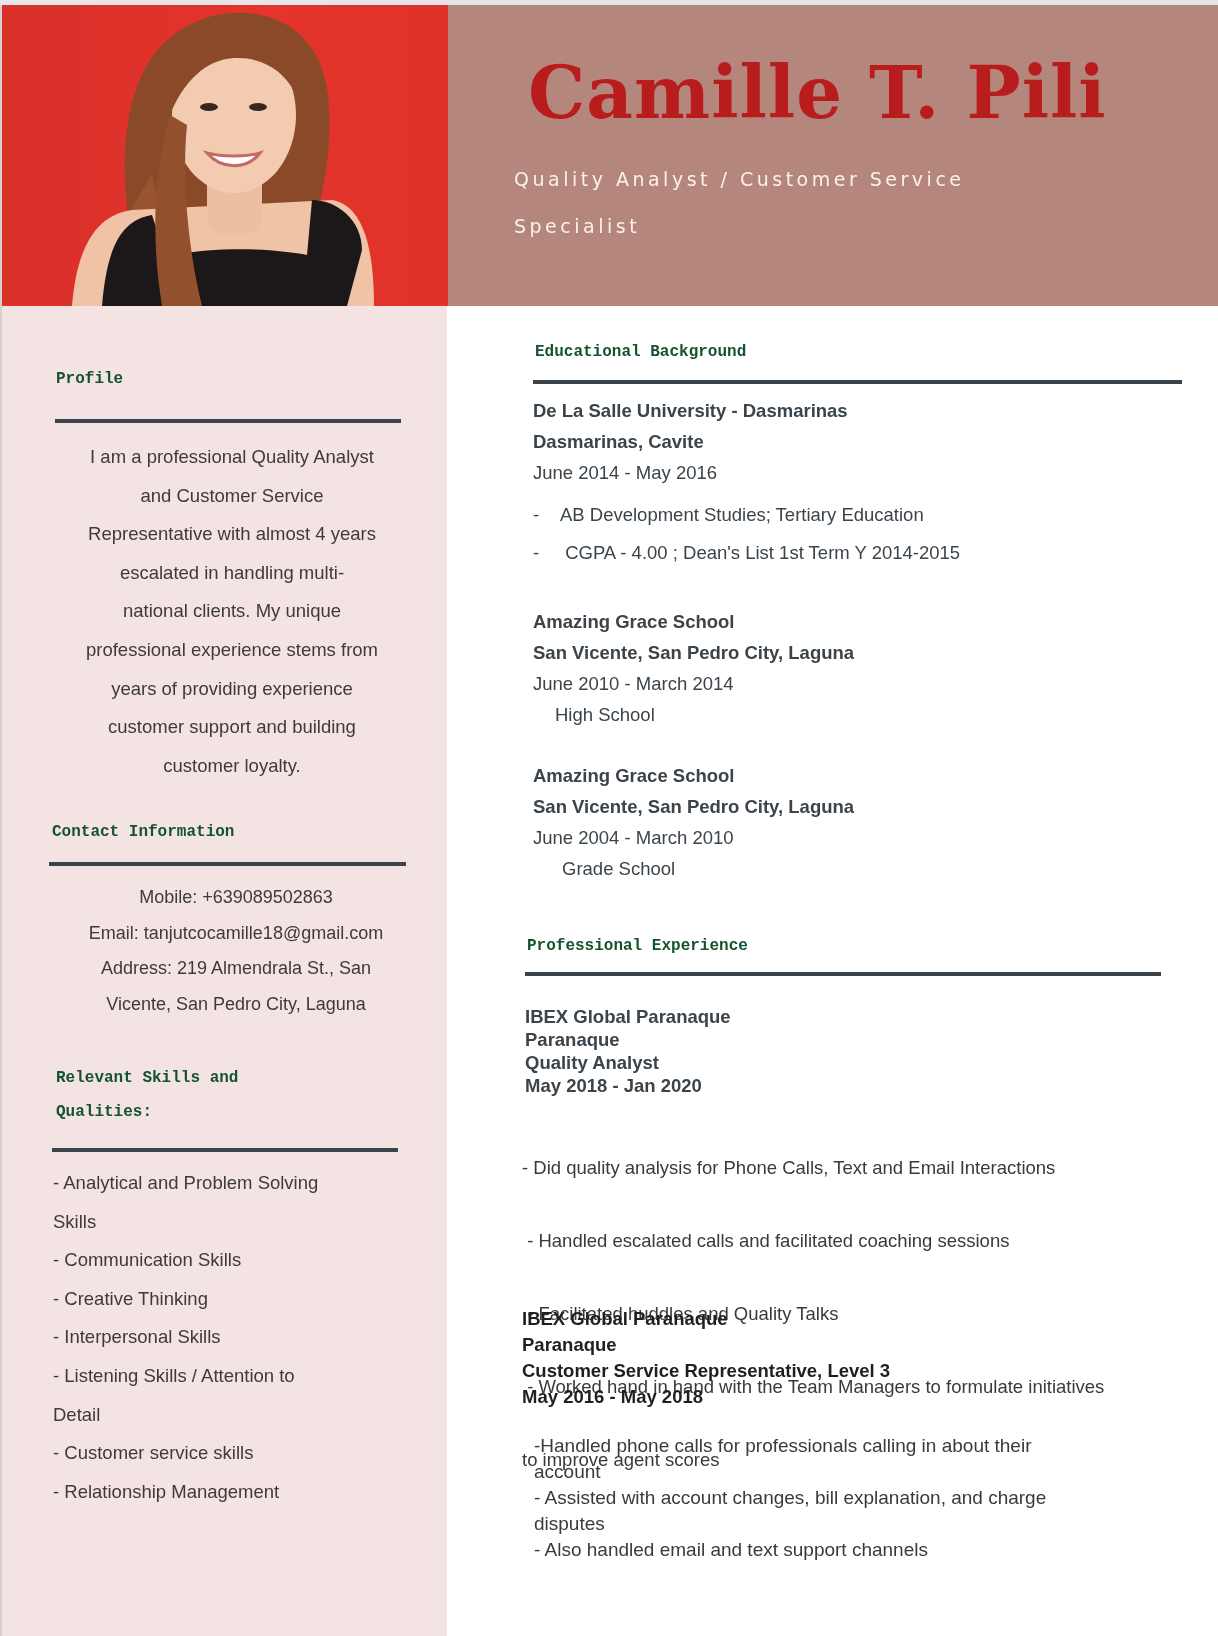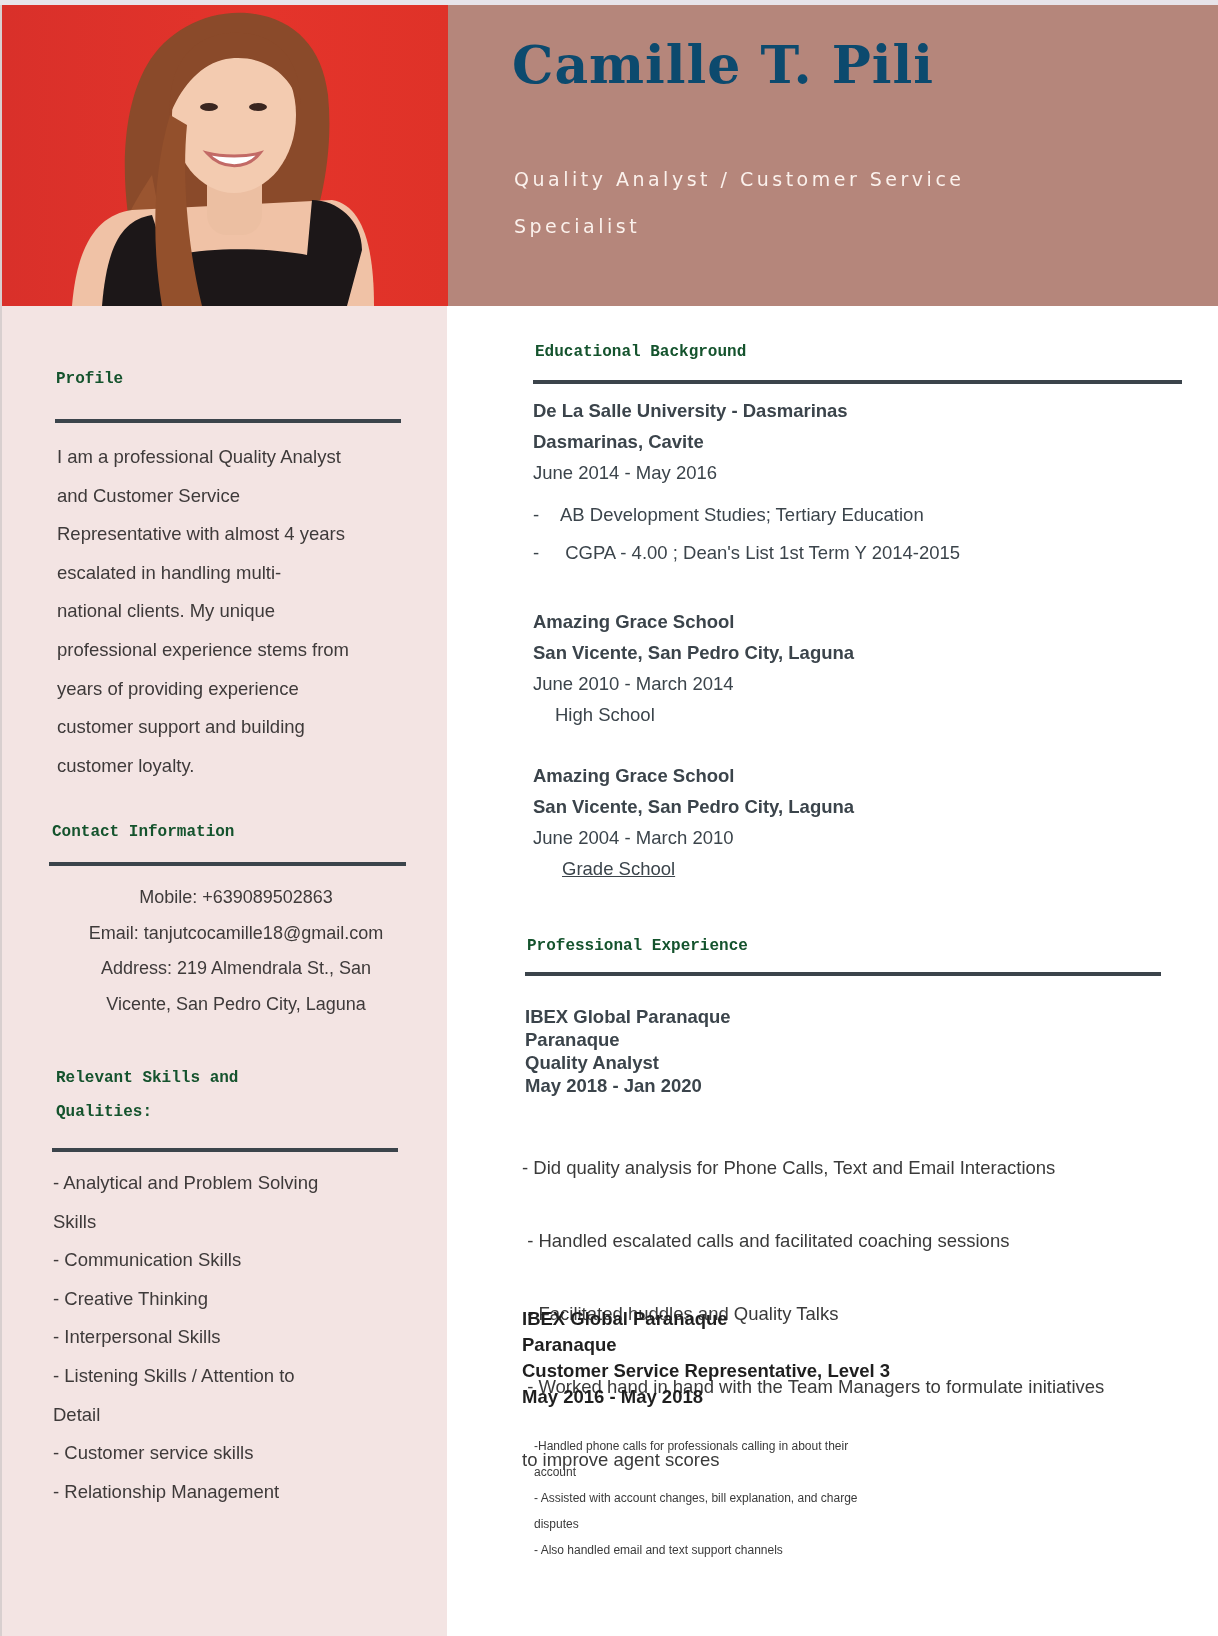--- a/index.html
+++ b/index.html
@@ -9,50 +9,50 @@
     }
     .topstrip { position: absolute; left: 0; top: 0; width: 1218px; height: 5px; background: #e7e4ea; }
     .sidebar-bg { position: absolute; left: 0; top: 306px; width: 447px; height: 1330px; background: #f3e4e3; }
     .left-edge { position: absolute; left: 0; top: 5px; width: 2px; height: 1631px; background: #d8cfcf; }
     .photo {
       position: absolute; left: 2px; top: 5px; width: 446px; height: 301px; overflow: hidden;
       background: linear-gradient(90deg, #d9302a 0%, #e4342b 60%, #df3228 100%);
     }
     .header-band { position: absolute; left: 448px; top: 5px; width: 770px; height: 301px; background: #b5867b; }
     .name {
-      position: absolute; left: 512px; top: 34px; margin: 0;
-      font-family: "DejaVu Serif", serif; font-weight: bold; font-size: 52px; letter-spacing: 1px;
-      color: #0c4a6e; white-space: nowrap;
+      position: absolute; left: 512px; top: 34px; margin: 16px;
+      font-family: "DejaVu Serif", serif; font-weight: bold; font-size: 72px; letter-spacing: 1px;
+      color: #b91c1c; white-space: nowrap;
     }
     .role {
       position: absolute; left: 514px; top: 156px; width: 600px; margin: 0;
       font-family: "DejaVu Sans", sans-serif; font-size: 19px; letter-spacing: 3.5px; line-height: 47px;
       color: #fbf1ec;
     }
     .sec-title {
       position: absolute; margin: 0; font-family: Liberation Mono, monospace; font-weight: bold;
       color: #14532d; font-size: 16px; line-height: 34px;
     }
     .rule { position: absolute; height: 4px; background: #3b444b; }
     .side-text { position: absolute; font-size: 18.5px; color: #3e3a3a; }
     .side-text p { margin: 0; }
-    .profile-text { left: 57px; top: 438px; width: 350px; line-height: 38.6px; }
+    .profile-text { left: 57px; top: 438px; width: 350px; line-height: 38.6px; text-align: center; }
     .contact { left: 51px; top: 880px; width: 370px; line-height: 35.5px; font-size: 18px; text-align: center; }
     .skills { left: 53px; top: 1164px; width: 330px; line-height: 38.6px; }
     .main-text { position: absolute; color: #3b444b; }
     .edu-block p { margin: 0; font-size: 18.5px; line-height: 31px; }
     .b { font-weight: bold; }
     .bullet-row { display: flex; font-size: 18.5px; line-height: 38px; }
     .bullet-row .dash { width: 27px; flex: none; }
     .indent { padding-left: 22px; }
-    .indent2 { padding-left: 29px; text-decoration: underline; }
+    .indent2 { padding-left: 29px; }
     .job-head p { margin: 0; font-weight: bold; font-size: 18.5px; line-height: 23px; }
     .job2-head p { margin: 0; font-weight: bold; font-size: 18.5px; line-height: 26px; color: #1f1f1f; }
     .job-bullets p { margin: 0; font-size: 18.5px; line-height: 37px; color: #3a3a3a; }
-    .job2-bullets p { margin: 0; font-size: 12px; line-height: 26px; color: #3a3a3a; }
+    .job2-bullets p { margin: 0; font-size: 19px; line-height: 26px; color: #3a3a3a; }
   </style>
 </head>
 <body>
 
 <div class="topstrip"></div>
 <div class="sidebar-bg"></div>
 <div class="left-edge"></div>
 
 <div class="photo">
   <svg width="446" height="301" viewBox="0 0 446 301">

